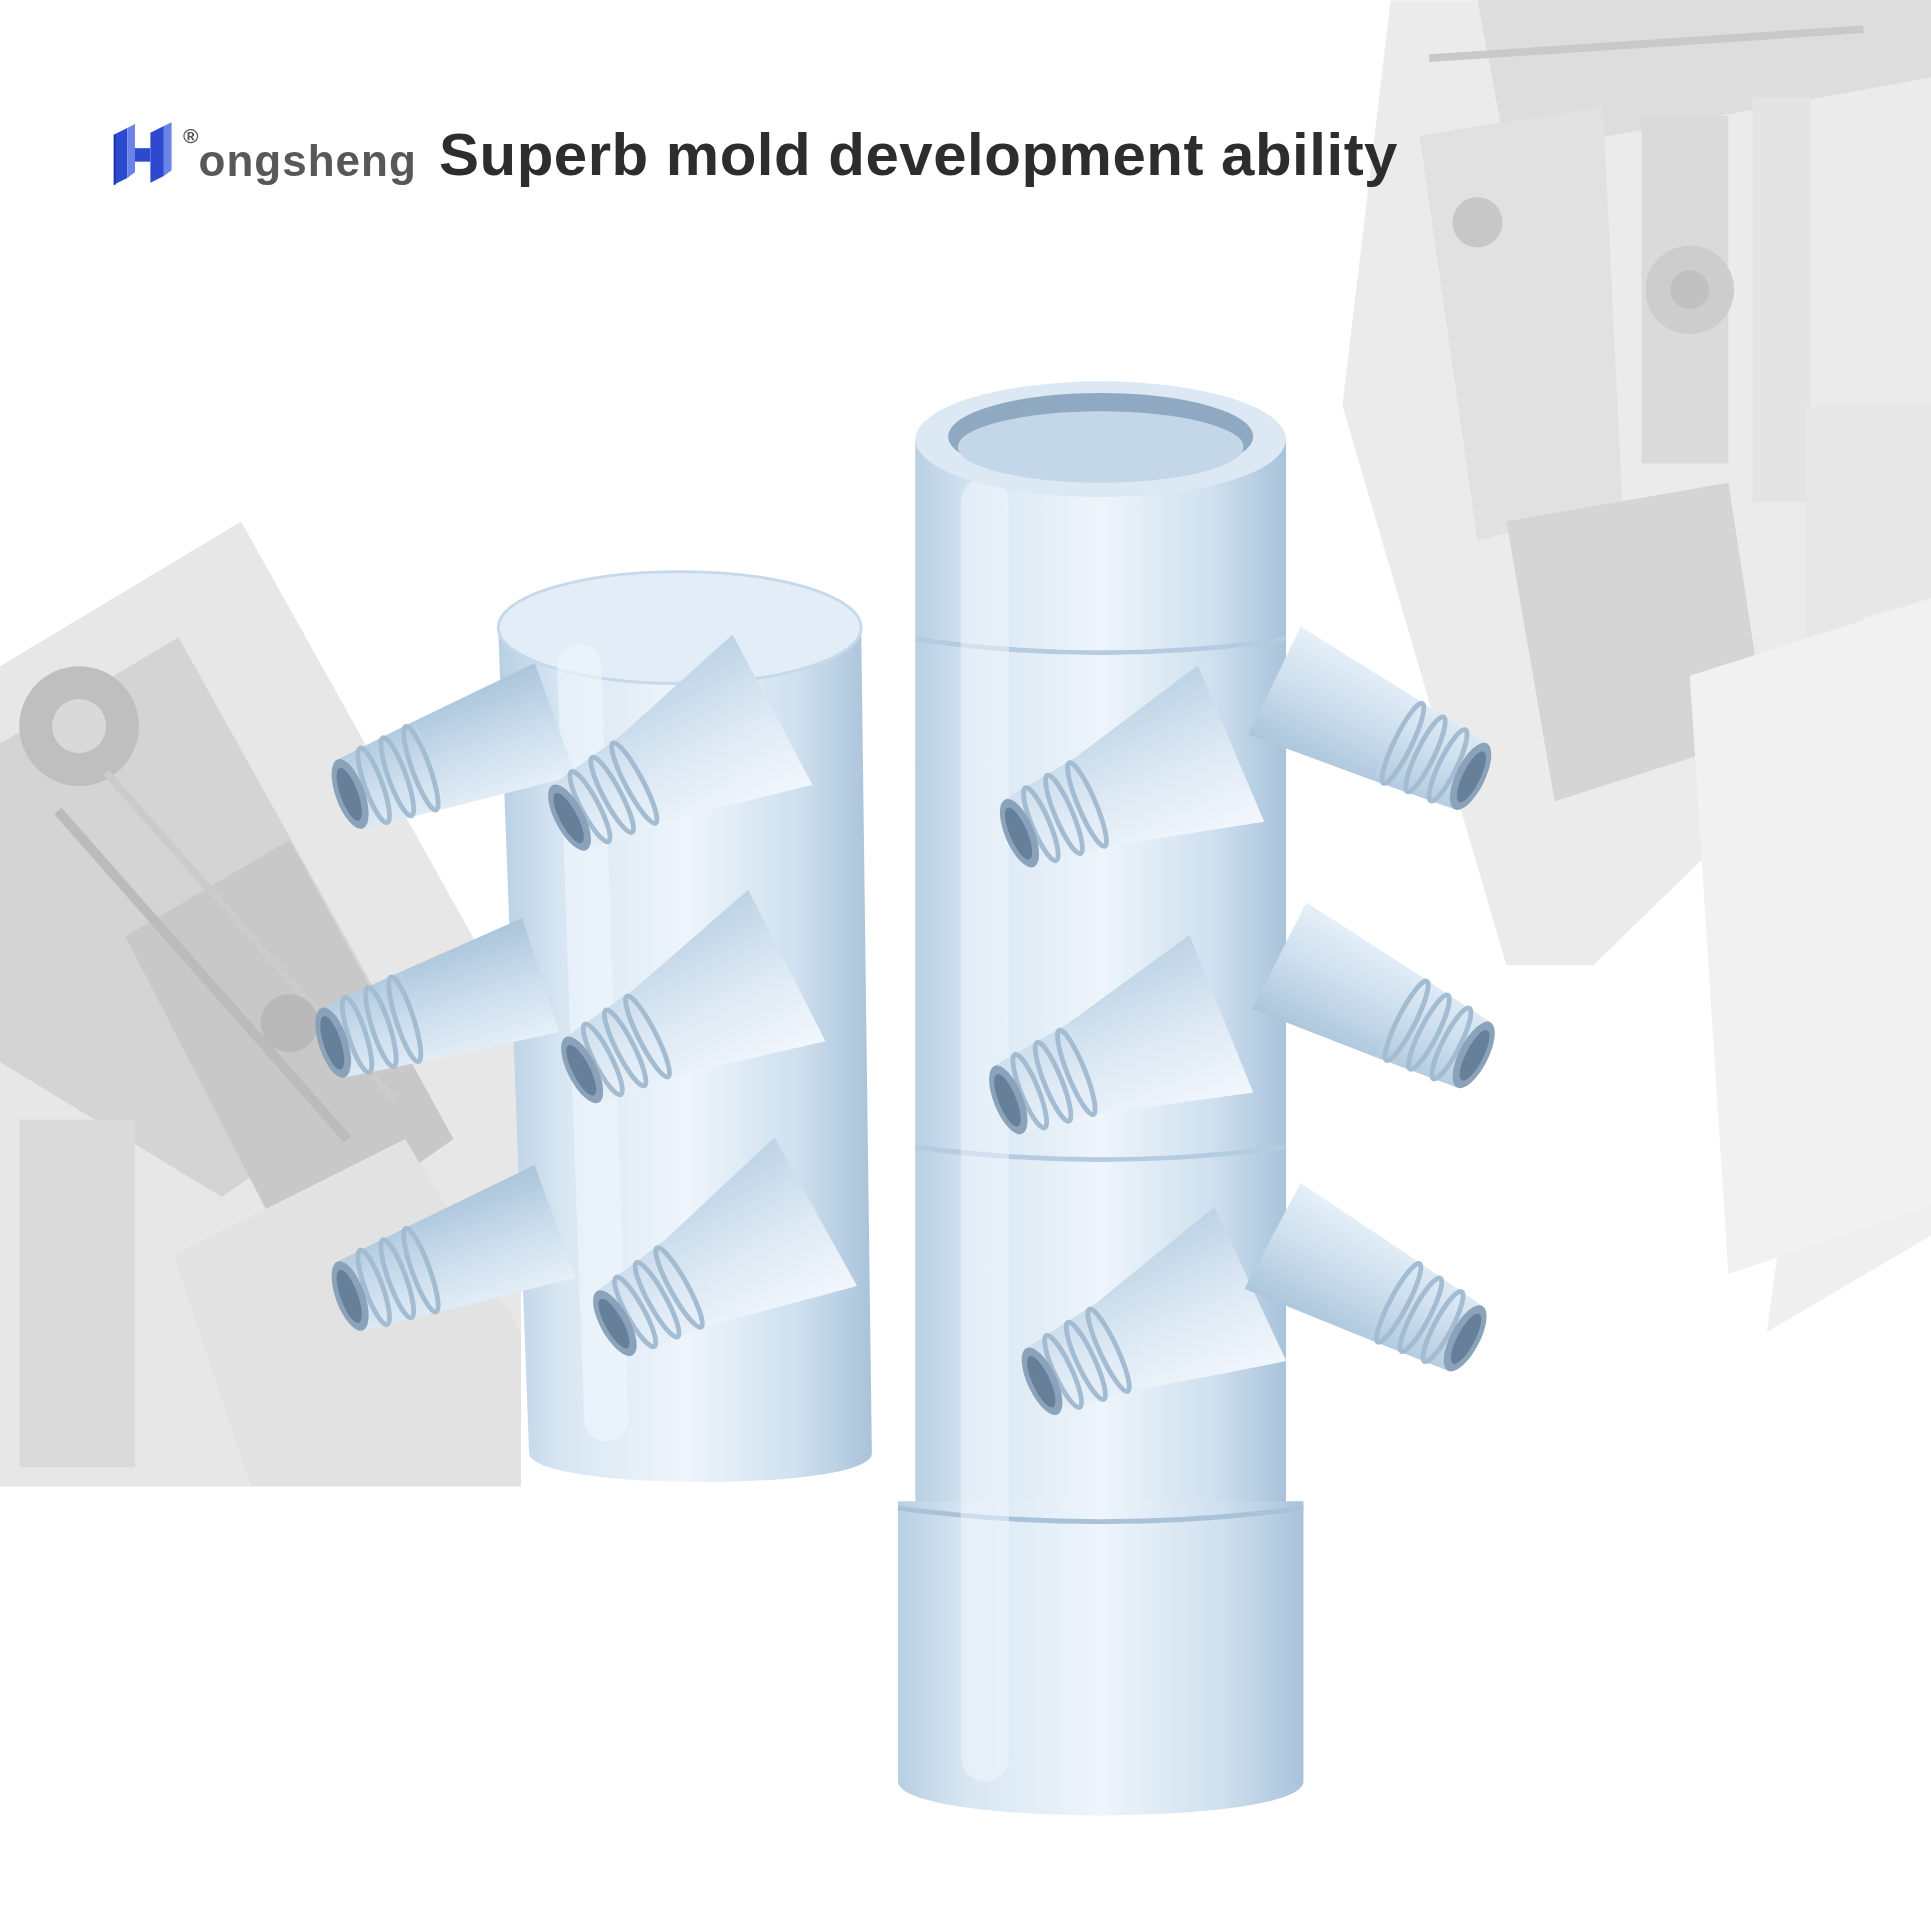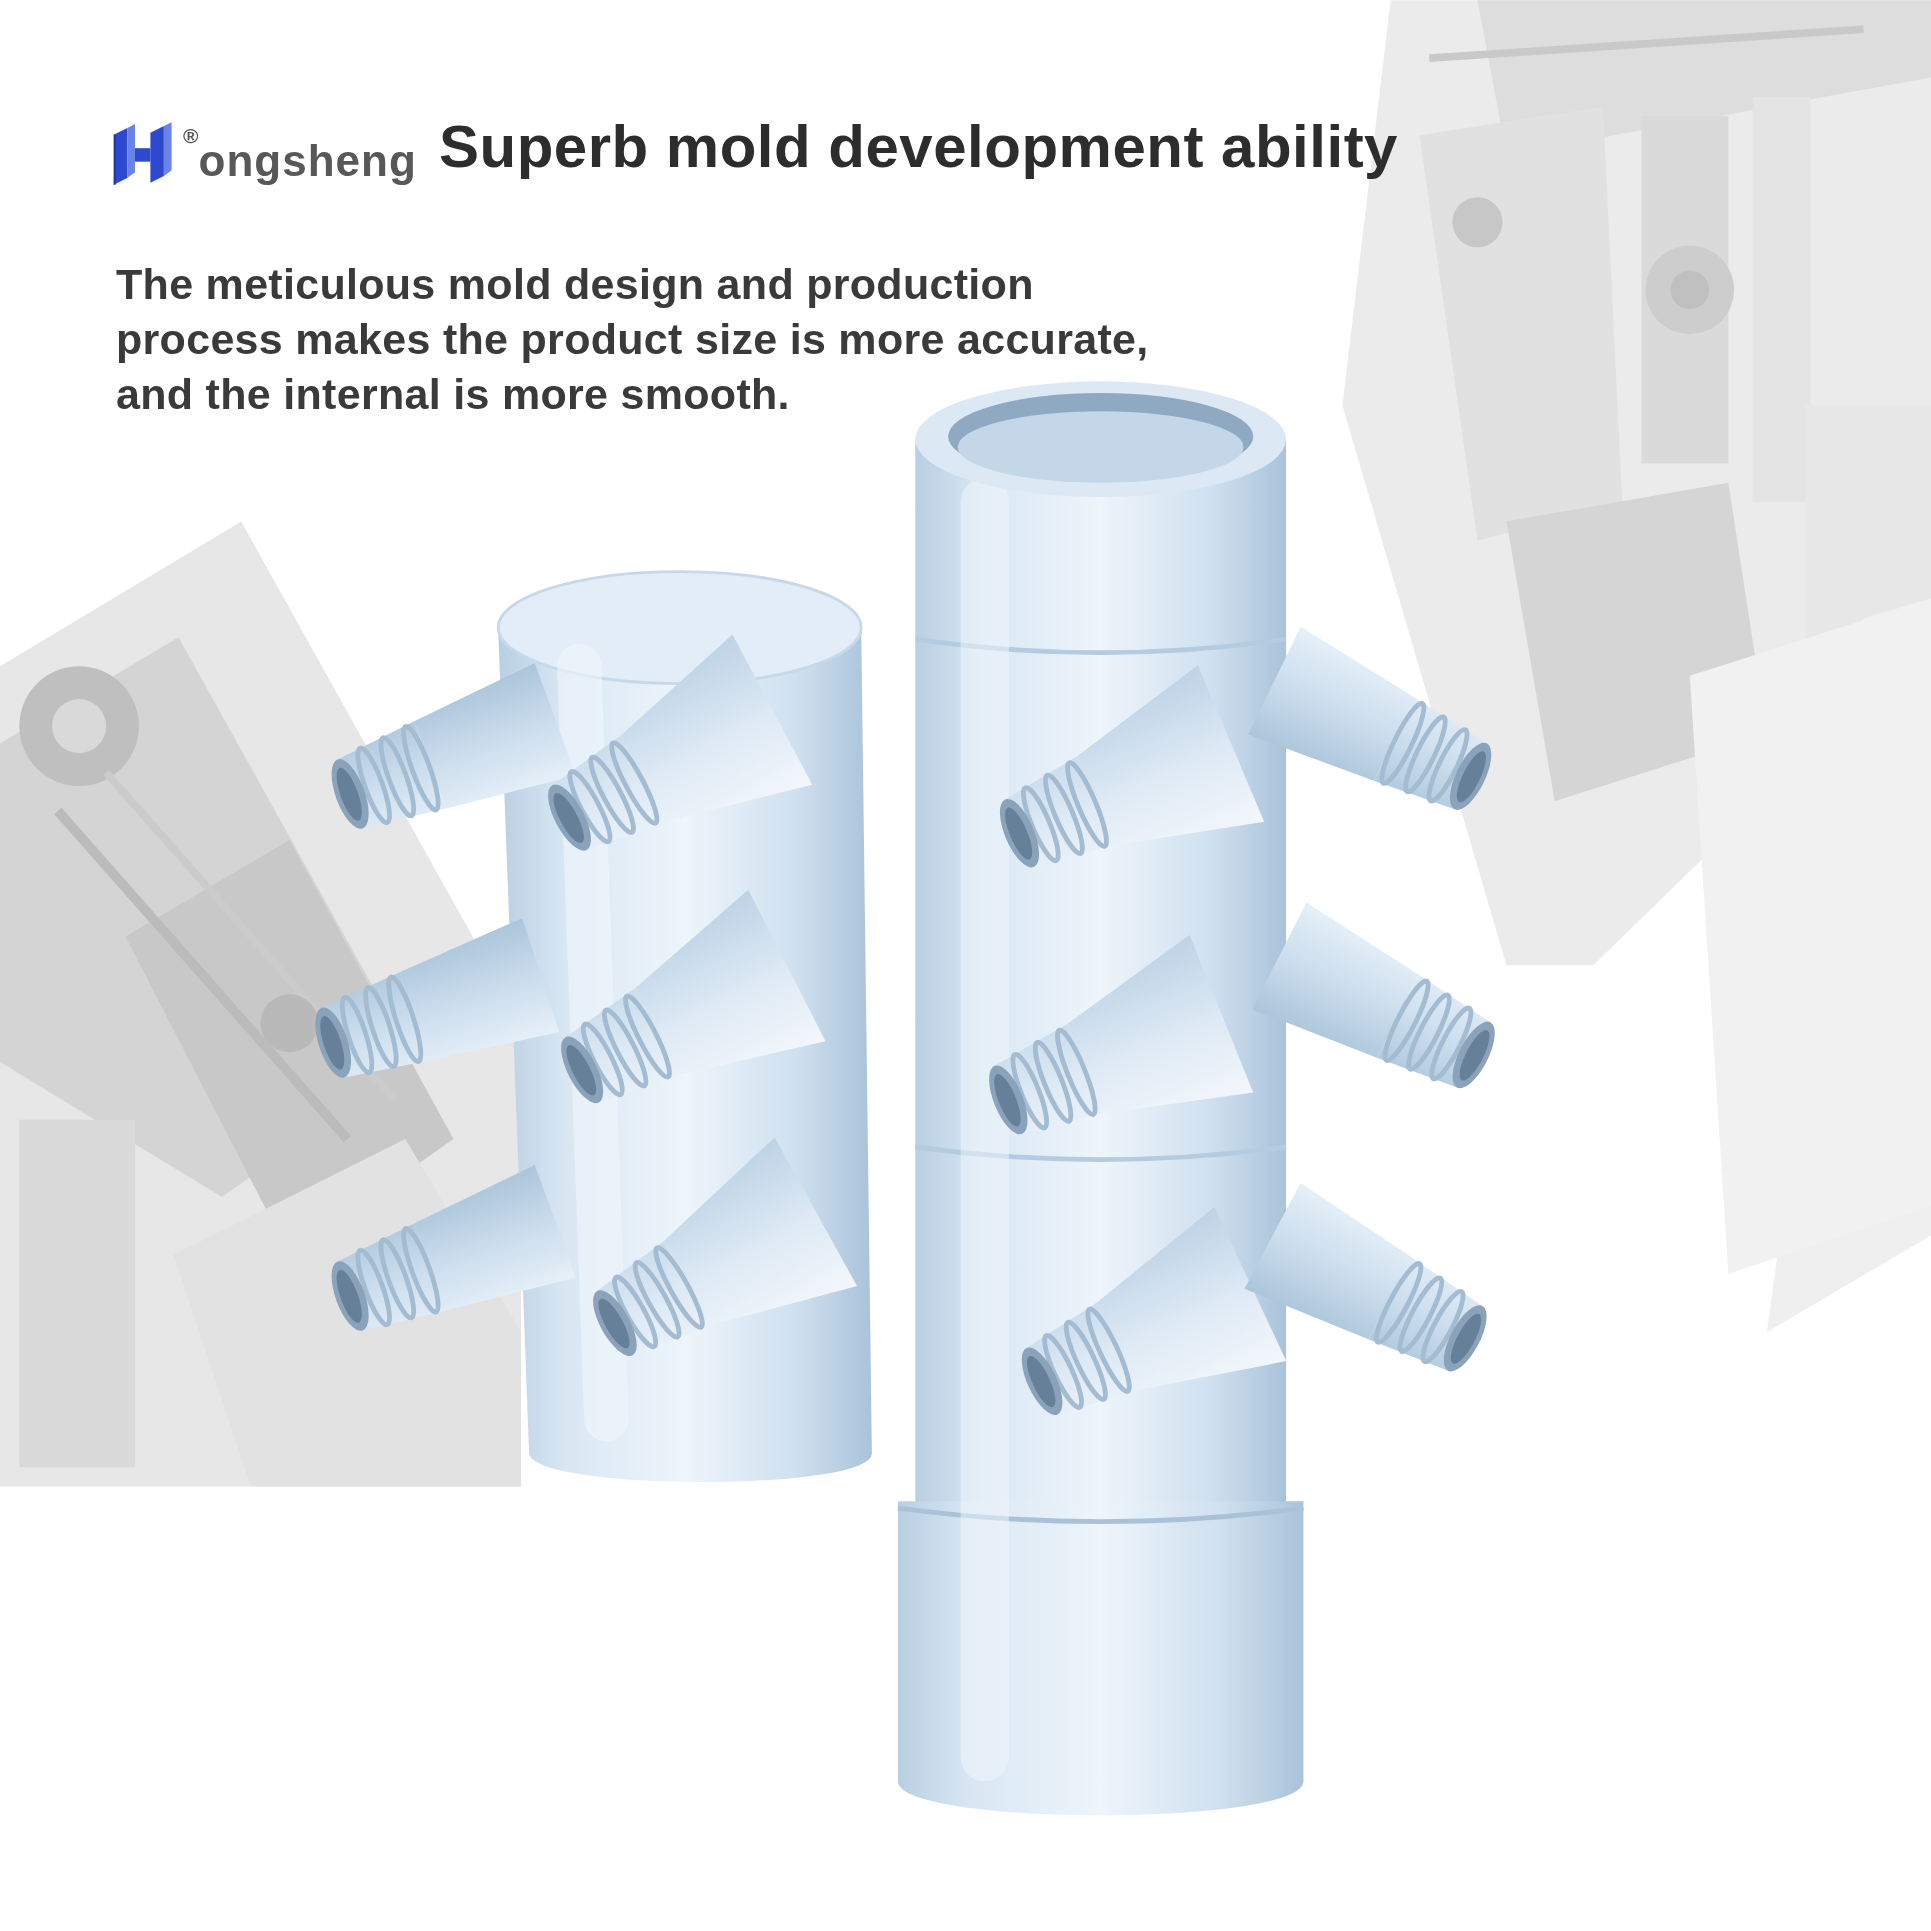--- a/index.html
+++ b/index.html
@@ -17,21 +17,21 @@
   .bg-right { left:1188px; top:0; width:743px; height:1448px; }
 
   .product-art { position:absolute; left:0; top:0; width:1931px; height:1931px; }
 
   .logo { position:absolute; left:108px; top:116px; height:71px; display:flex; align-items:flex-end; }
   .logo-icon { width:79px; height:68px; display:block; }
   .reg { font-size:21px; font-weight:700; color:#555; position:relative; top:-39px; left:-3.9px; }
   .logo-text { font-size:44px; font-weight:700; color:#585858; letter-spacing:1px; margin-left:-3.9px; line-height:1; padding-bottom:3.9px;margin-top:28px; }
 
   .headline {
-    position:absolute; left:439px; top:112px;
+    position:absolute; left:439px; top:120px;
     font-size:60px; font-weight:700; color:#2d2d2d; letter-spacing:0.5px;
     white-space:nowrap;
   }
 
   .intro {
     position:absolute; left:116px; top:257px;
     font-size:43px; font-weight:700; color:#3a3a3a;
     line-height:55px; letter-spacing:0.3px; white-space:nowrap;
   }
 
@@ -171,21 +171,16 @@
       <polygon points="44,14 58,7 58,59 44,66" fill="#2d49cf"></polygon>
       <polygon points="58,7 66,3 66,53 58,59" fill="#6b82e6"></polygon>
       <rect x="6" y="16" width="2" height="52" fill="#1d33a8"></rect>
     </svg>
     <span class="reg">®</span>
     <span class="logo-text">ongsheng</span>
   </div>
 
   <h1 class="headline">Superb mold development ability</h1>
 
-  <div class="intro">
-    <div class="line">The meticulous mold design and production</div>
-    <div class="line">process makes the product size is more accurate,</div>
-    <div class="line">and the internal is more smooth.</div>
-  </div>
 
 
 </div>
 
 
 </body></html>

